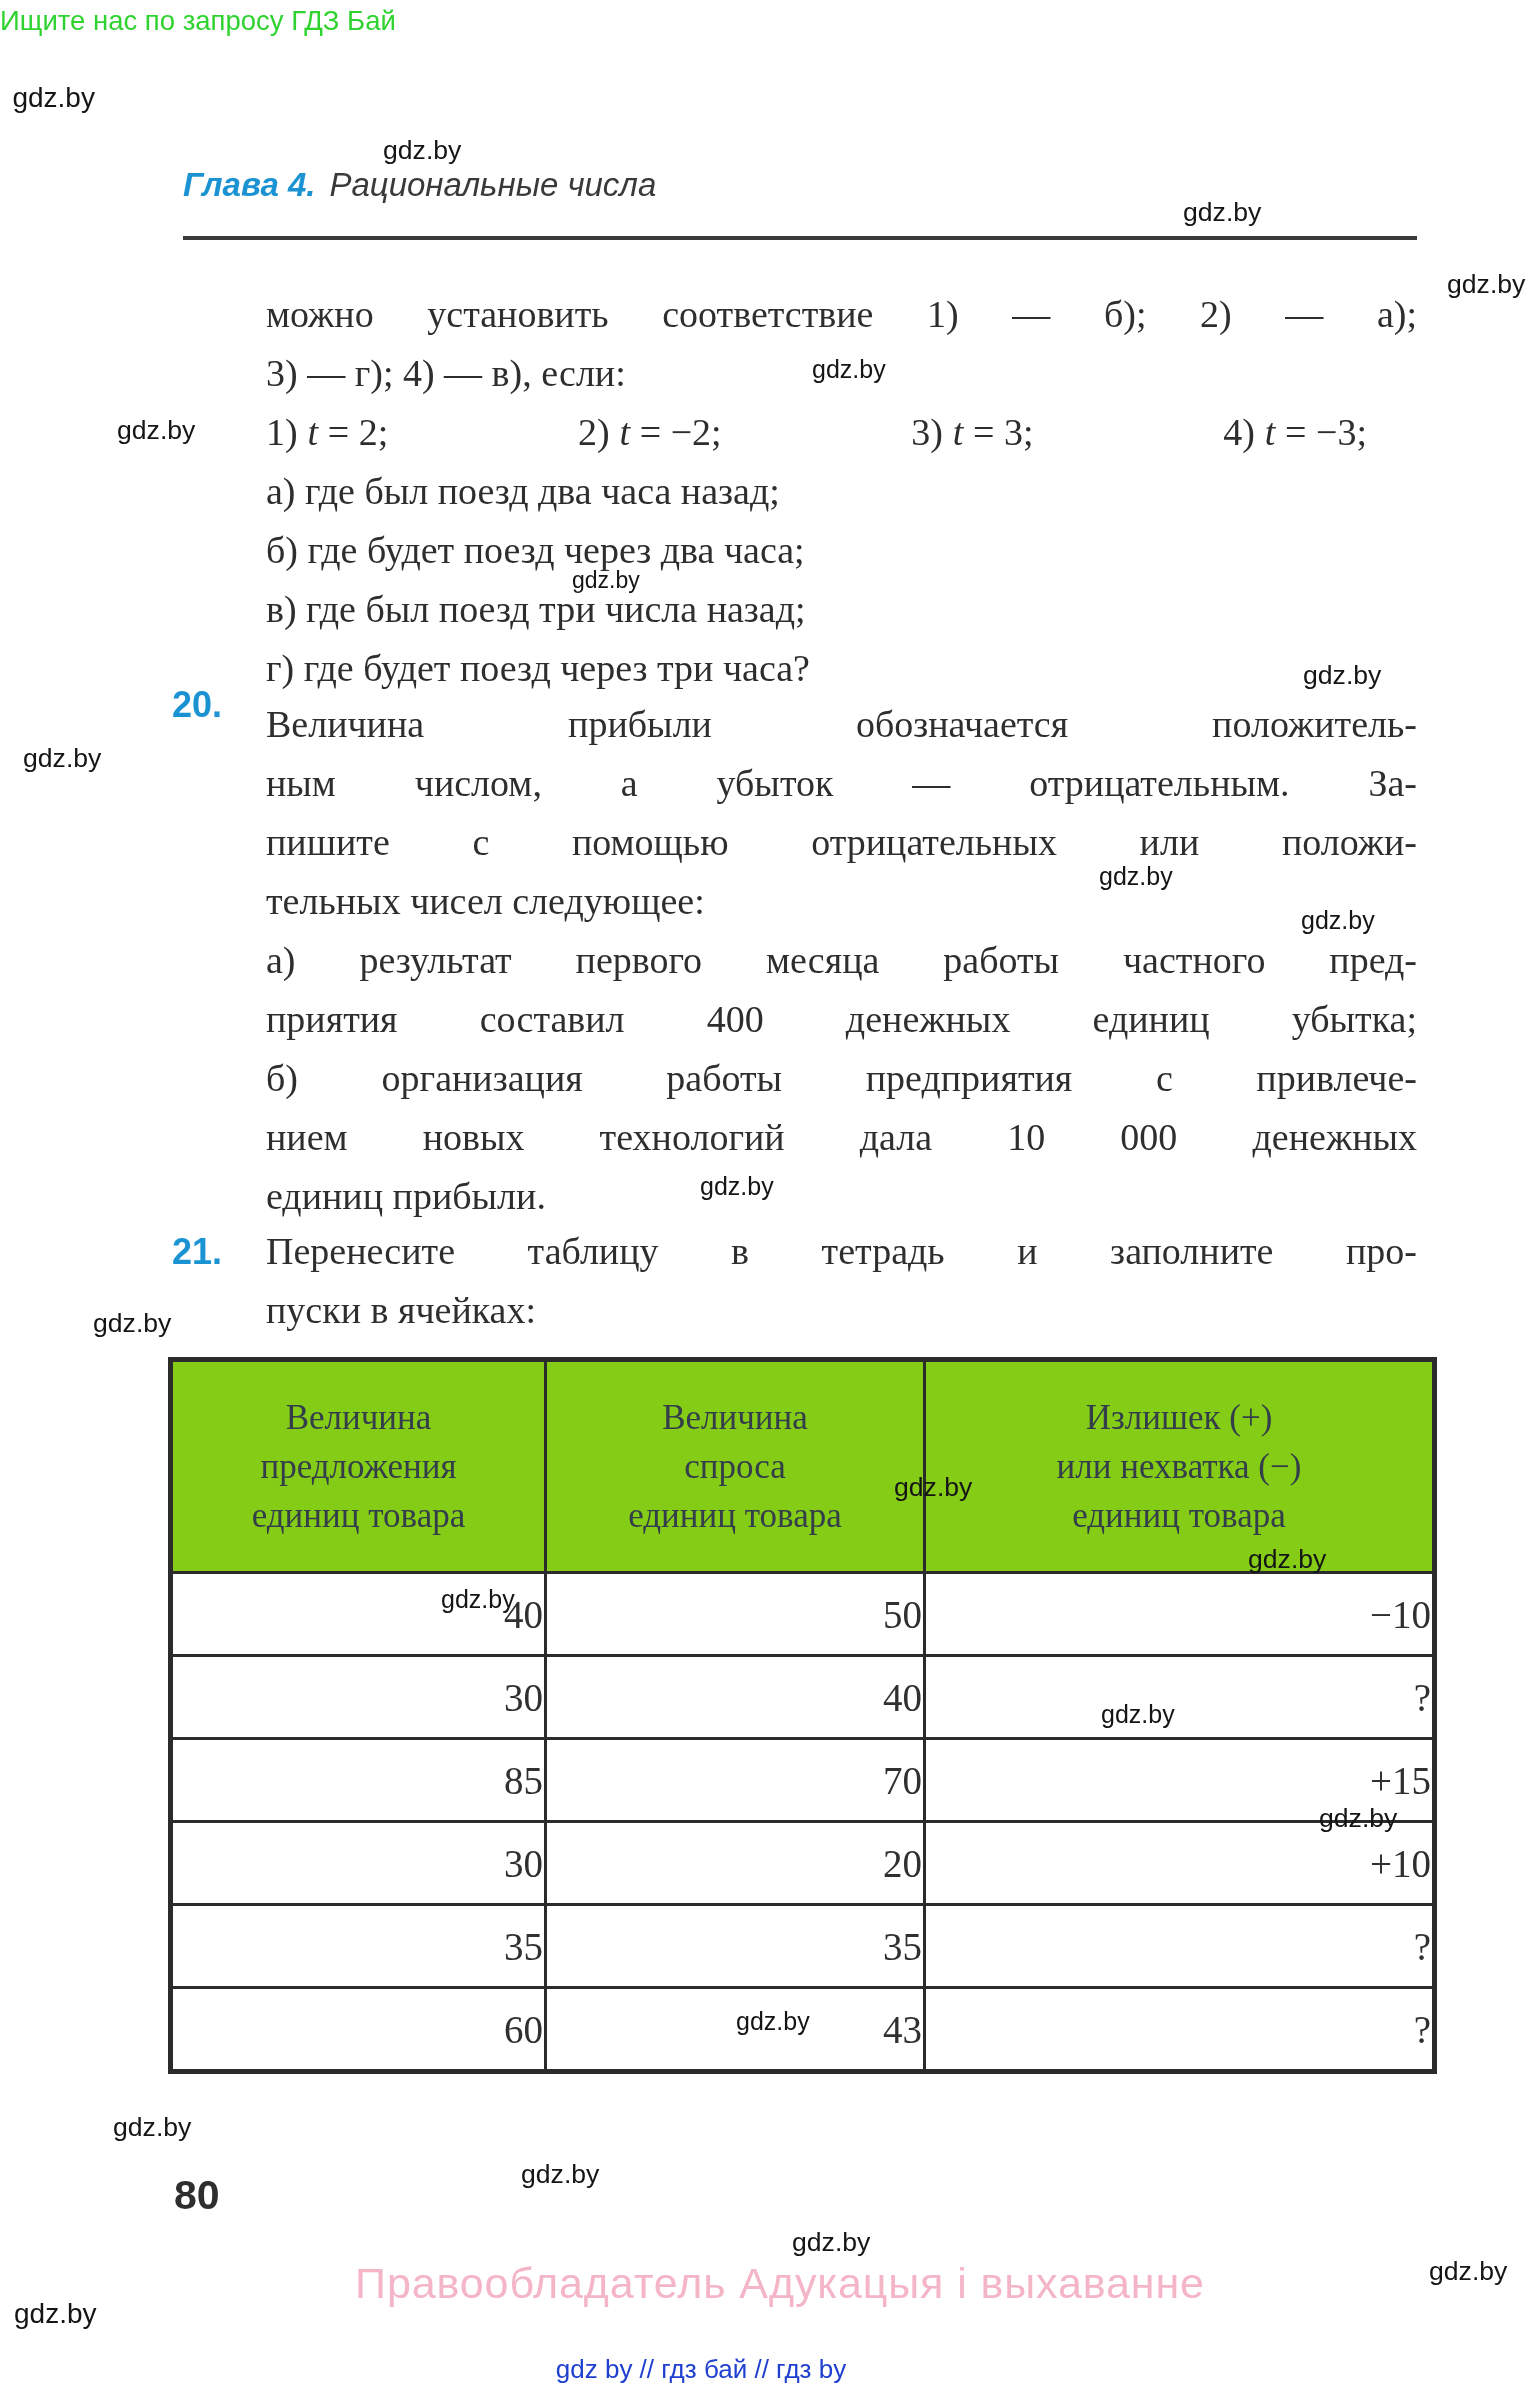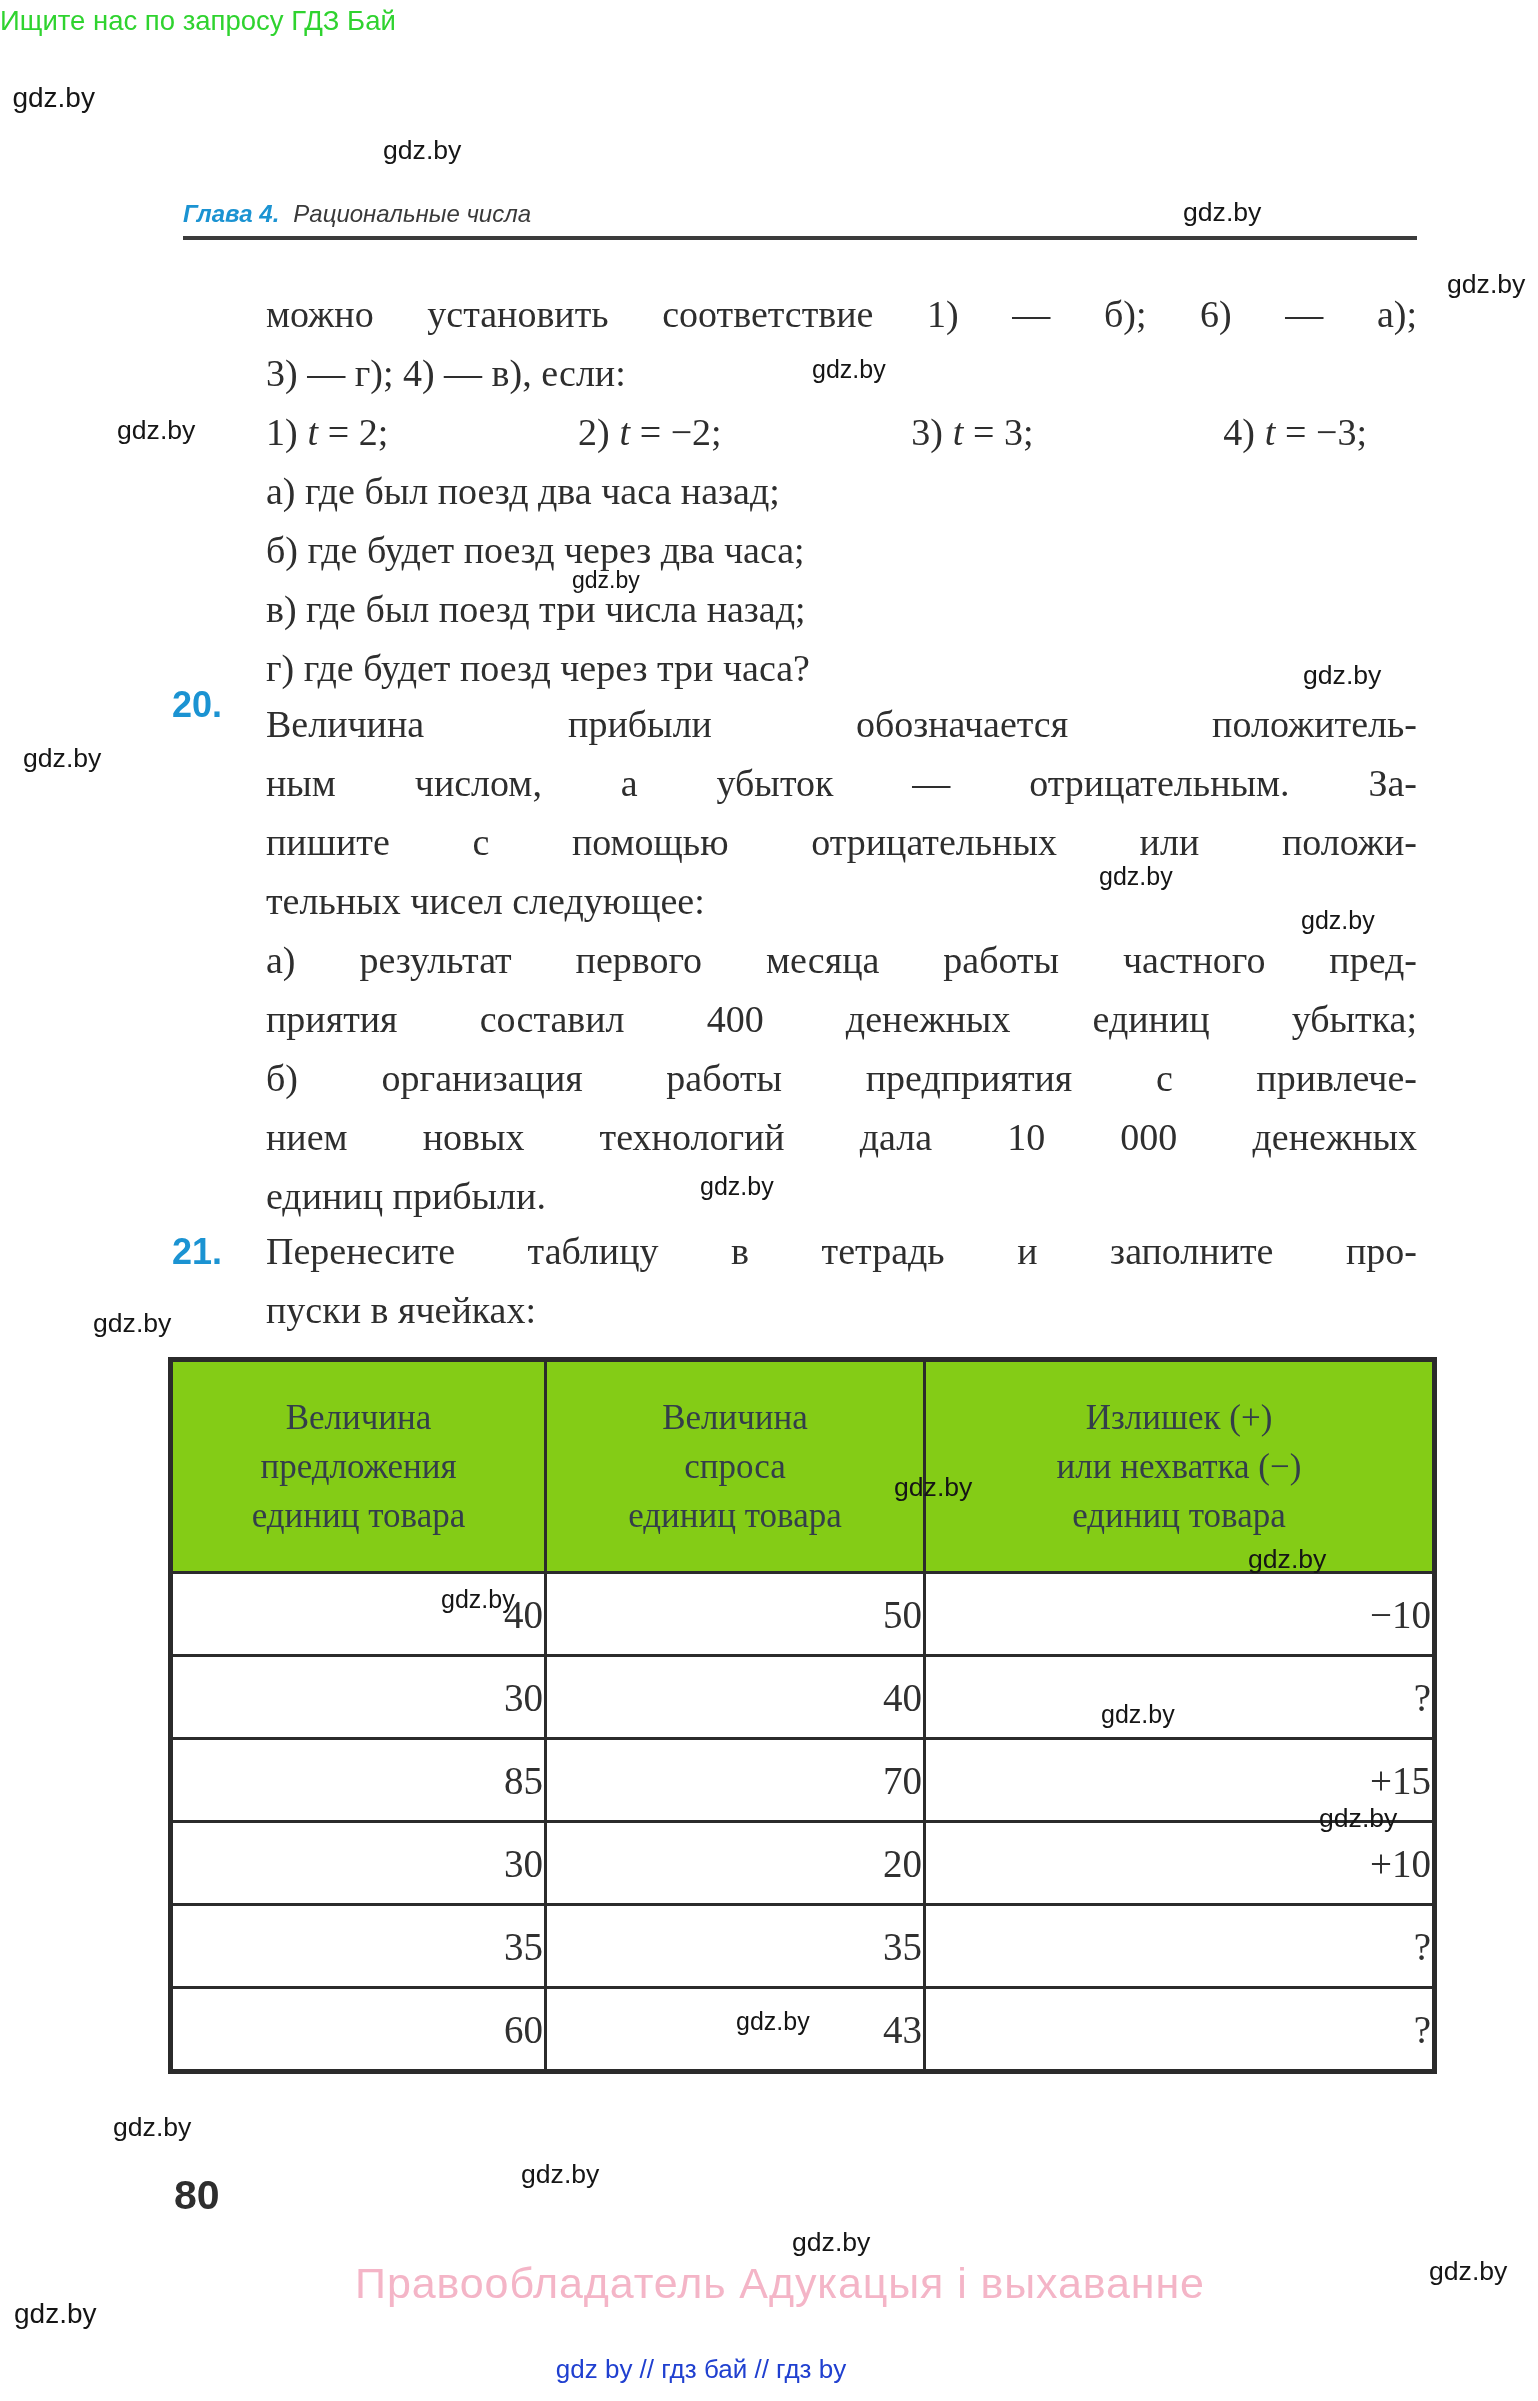--- a/index.html
+++ b/index.html
@@ -10,22 +10,22 @@
   }
   .promo {
     position:absolute; top:5.3px; left:0; width:100%; text-align:left;
     font-family:"Liberation Sans", sans-serif; font-size:27.5px; color:#2fd32f;
   }
   .wm {
     position:absolute; font-family:"Liberation Sans", sans-serif;
     color:#151515; white-space:nowrap; z-index:6;
   }
   .chapter {
-    position:absolute; left:183px; top:200px; white-space:nowrap;
-    font-family:"Liberation Sans", sans-serif; font-style:italic; font-size:24px;text-align:right;
+    position:absolute; left:183px; top:166px; white-space:nowrap;
+    font-family:"Liberation Sans", sans-serif; font-style:italic; font-size:33px;text-align:right;
   }
   .chapter .label { color:#1b93d2; font-weight:bold; margin-right:14px; }
   .chapter .title { color:#3a3a3a; }
   .divider { position:absolute; left:183px; top:236px; width:1234px; height:4.4px; background:#3b3b3b; }
 
   .textcol { position:absolute; left:266px; width:1151px; font-size:38px; line-height:59px; }
   .p19 { top:285px; }
   .p20 { top:695px; }
   .p21 { top:1222px; }
   .line { white-space:nowrap; }
@@ -75,21 +75,21 @@
 <div class="page">
 
   <div class="promo">Ищите нас по запросу ГДЗ Бай</div>
 
   <div class="chapter">
     <span class="label">Глава 4.</span><span class="title">Рациональные числа</span>
   </div>
   <div class="divider"></div>
 
   <div class="textcol p19">
-    <div class="line just">можно установить соответствие 1) — б); 6) — а);</div>
+    <div class="line just">можно установить соответствие 1) — б); 2) — а);</div>
     <div class="line">3) — г); 4) — в), если:</div>
     <div class="line eqrow">
       <span class="eq"><span>1)</span><i>t</i><span>= 2;</span></span>
       <span class="eq"><span>2)</span><i>t</i><span>= −2;</span></span>
       <span class="eq"><span>3)</span><i>t</i><span>= 3;</span></span>
       <span class="eq"><span>4)</span><i>t</i><span>= −3;</span></span>
     </div>
     <div class="line">а) где был поезд два часа назад;</div>
     <div class="line">б) где будет поезд через два часа;</div>
     <div class="line">в) где был поезд три числа назад;</div>

